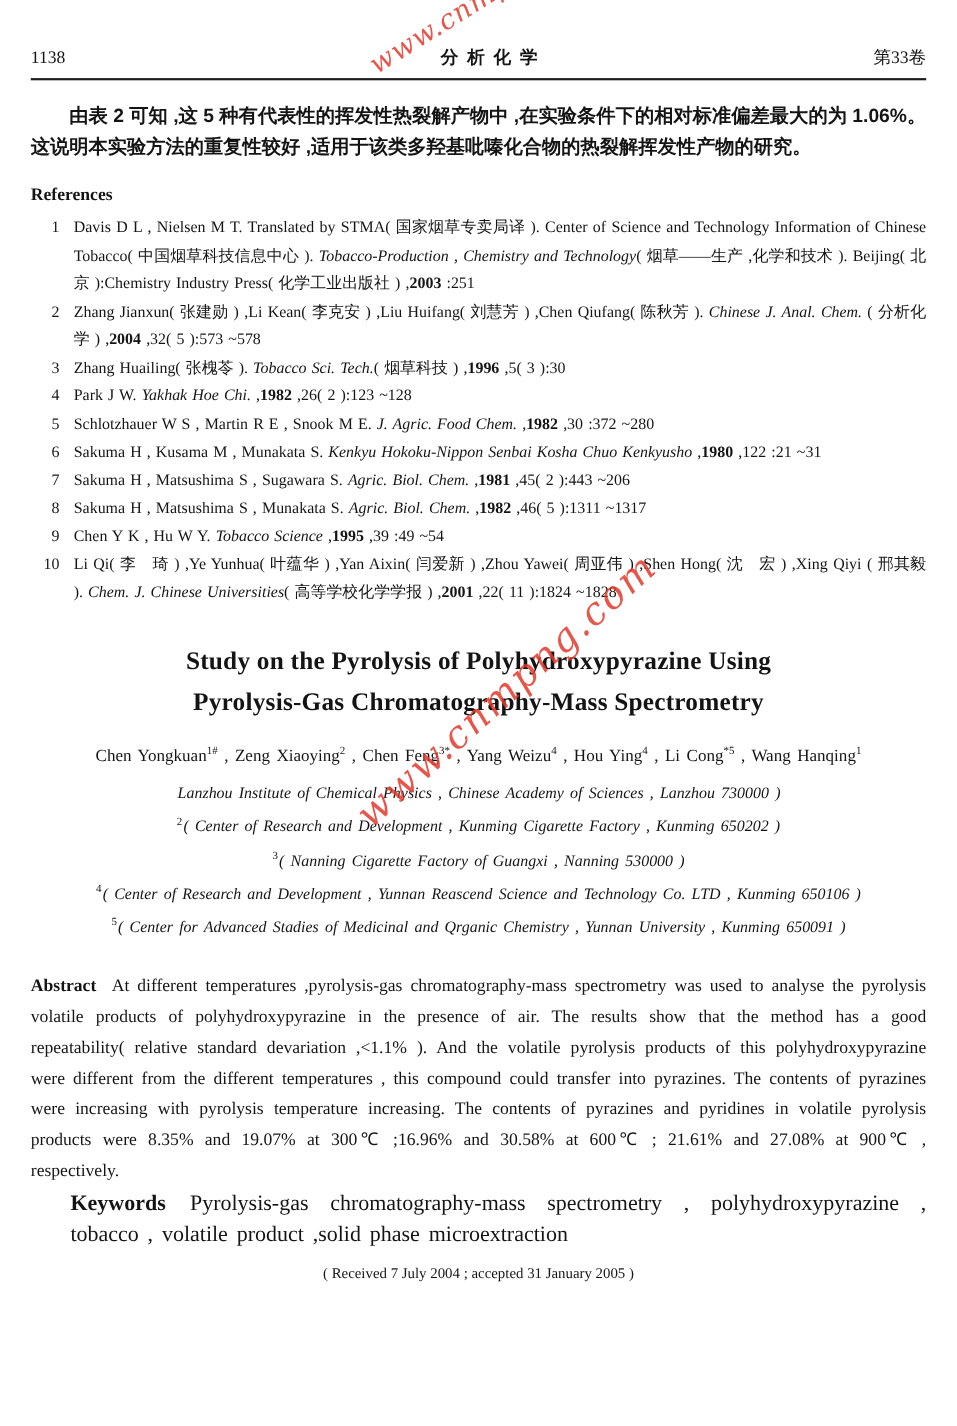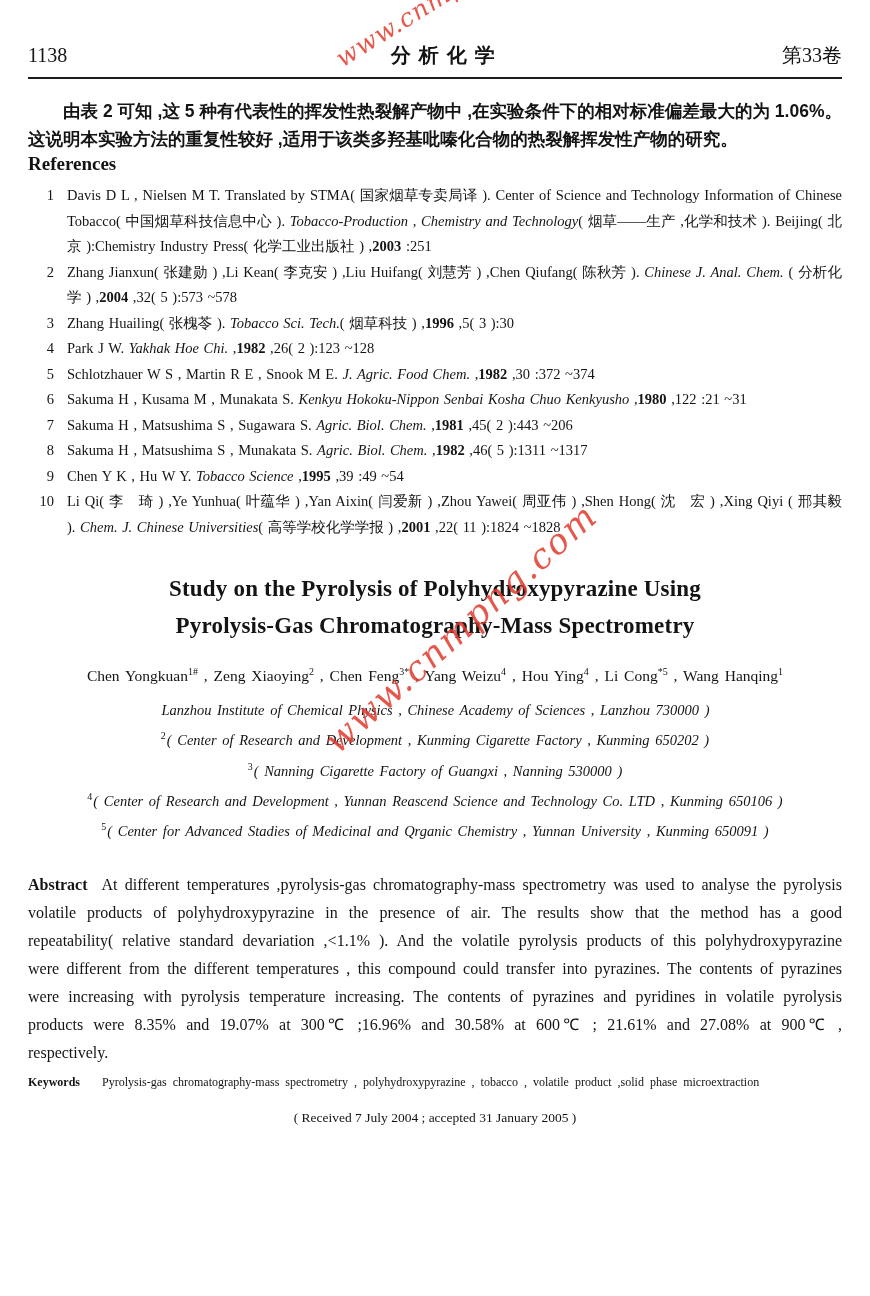--- a/index.html
+++ b/index.html
@@ -8,33 +8,33 @@
     width:870px; height:1296px;
     font-family:"Liberation Serif", serif;
     color:#141414;
     position:relative;
     overflow:hidden;
   }
   .page { position:relative; width:870px; height:1296px; padding:0 28px; overflow:hidden; }
 
   .journal-header {
     display:flex; justify-content:space-between; align-items:baseline;
-    padding-top:42px; font-size:20px;
+    padding-top:42px; font-size:16px;
   }
   .journal-name { font-weight:bold; letter-spacing:8px; font-family:"Liberation Sans", sans-serif;margin-left:44px; }
   .header-rule { border:none; border-top:2px solid #1c1c1c; margin-top:8px; }
 
   .intro {
     margin-top:18px;
     font-size:17.5px; font-weight:bold; line-height:28px;
     text-indent:2em; text-align:justify;
     font-family:"Liberation Sans", sans-serif;
   }
 
-  .refs-heading { font-size:19px; font-weight:bold; }
+  .refs-heading { margin-top:22px; font-size:16px; font-weight:bold; }
   .ref-list { margin-top:8px; }
   .ref-item { display:flex; font-size:14.5px; line-height:25.5px; }
   .ref-num { flex:0 0 26px; text-align:right; }
   .ref-text { flex:1; padding-left:13px; text-align:justify; word-spacing:1px; }
 
   .article-title {
     margin-top:30px; text-align:center;
     font-size:23px; font-weight:bold; line-height:37px;
     letter-spacing:0.2px;
   }
@@ -49,22 +49,22 @@
   }
   .affiliations sup { font-style:normal; font-size:10px; margin-right:1px; }
 
   .abstract {
     margin-top:26px; font-size:16px; line-height:28px;
     text-align:justify; word-spacing:3px;
   }
   .abstract-label { font-weight:bold; margin-right:14px; }
 
   .keywords {
-    margin-top:1px; font-size:12px; line-height:28px;
-    text-align:justify; word-spacing:3px;
+    margin-top:1px; font-size:20px; line-height:28px;
+    text-align:justify; word-spacing:3px;margin-left:36px;
   }
   .keywords-label { font-weight:bold; margin-right:22px; }
 
   .received { margin-top:14px; text-align:center; font-size:13.5px; }
 
   .watermark {
     position:absolute; color:#e23a2c; opacity:0.85;
     font-style:italic; font-family:"DejaVu Serif", serif;
     pointer-events:none; white-space:nowrap;
   }
@@ -107,21 +107,21 @@
     <div class="ref-item">
       <span class="ref-num">3</span>
       <span class="ref-text"><span>Zhang Huailing( 张槐苓 ). </span><span style="font-style: italic;">Tobacco Sci. Tech.</span><span>( 烟草科技 ) ,</span><span style="font-weight: bold;">1996</span><span> ,5( 3 ):30</span></span>
     </div>
     <div class="ref-item">
       <span class="ref-num">4</span>
       <span class="ref-text"><span>Park J W. </span><span style="font-style: italic;">Yakhak Hoe Chi.</span><span> ,</span><span style="font-weight: bold;">1982</span><span> ,26( 2 ):123 ~128</span></span>
     </div>
     <div class="ref-item">
       <span class="ref-num">5</span>
-      <span class="ref-text"><span>Schlotzhauer W S , Martin R E , Snook M E. </span><span style="font-style: italic;">J. Agric. Food Chem.</span><span> ,</span><span style="font-weight: bold;">1982</span><span> ,30 :372 ~374</span></span>
+      <span class="ref-text"><span>Schlotzhauer W S , Martin R E , Snook M E. </span><span style="font-style: italic;">J. Agric. Food Chem.</span><span> ,</span><span style="font-weight: bold;">1982</span><span> ,30 :372 ~280</span></span>
     </div>
     <div class="ref-item">
       <span class="ref-num">6</span>
       <span class="ref-text"><span>Sakuma H , Kusama M , Munakata S. </span><span style="font-style: italic;">Kenkyu Hokoku-Nippon Senbai Kosha Chuo Kenkyusho</span><span> ,</span><span style="font-weight: bold;">1980</span><span> ,122 :21 ~31</span></span>
     </div>
     <div class="ref-item">
       <span class="ref-num">7</span>
       <span class="ref-text"><span>Sakuma H , Matsushima S , Sugawara S. </span><span style="font-style: italic;">Agric. Biol. Chem.</span><span> ,</span><span style="font-weight: bold;">1981</span><span> ,45( 2 ):443 ~206</span></span>
     </div>
     <div class="ref-item">

